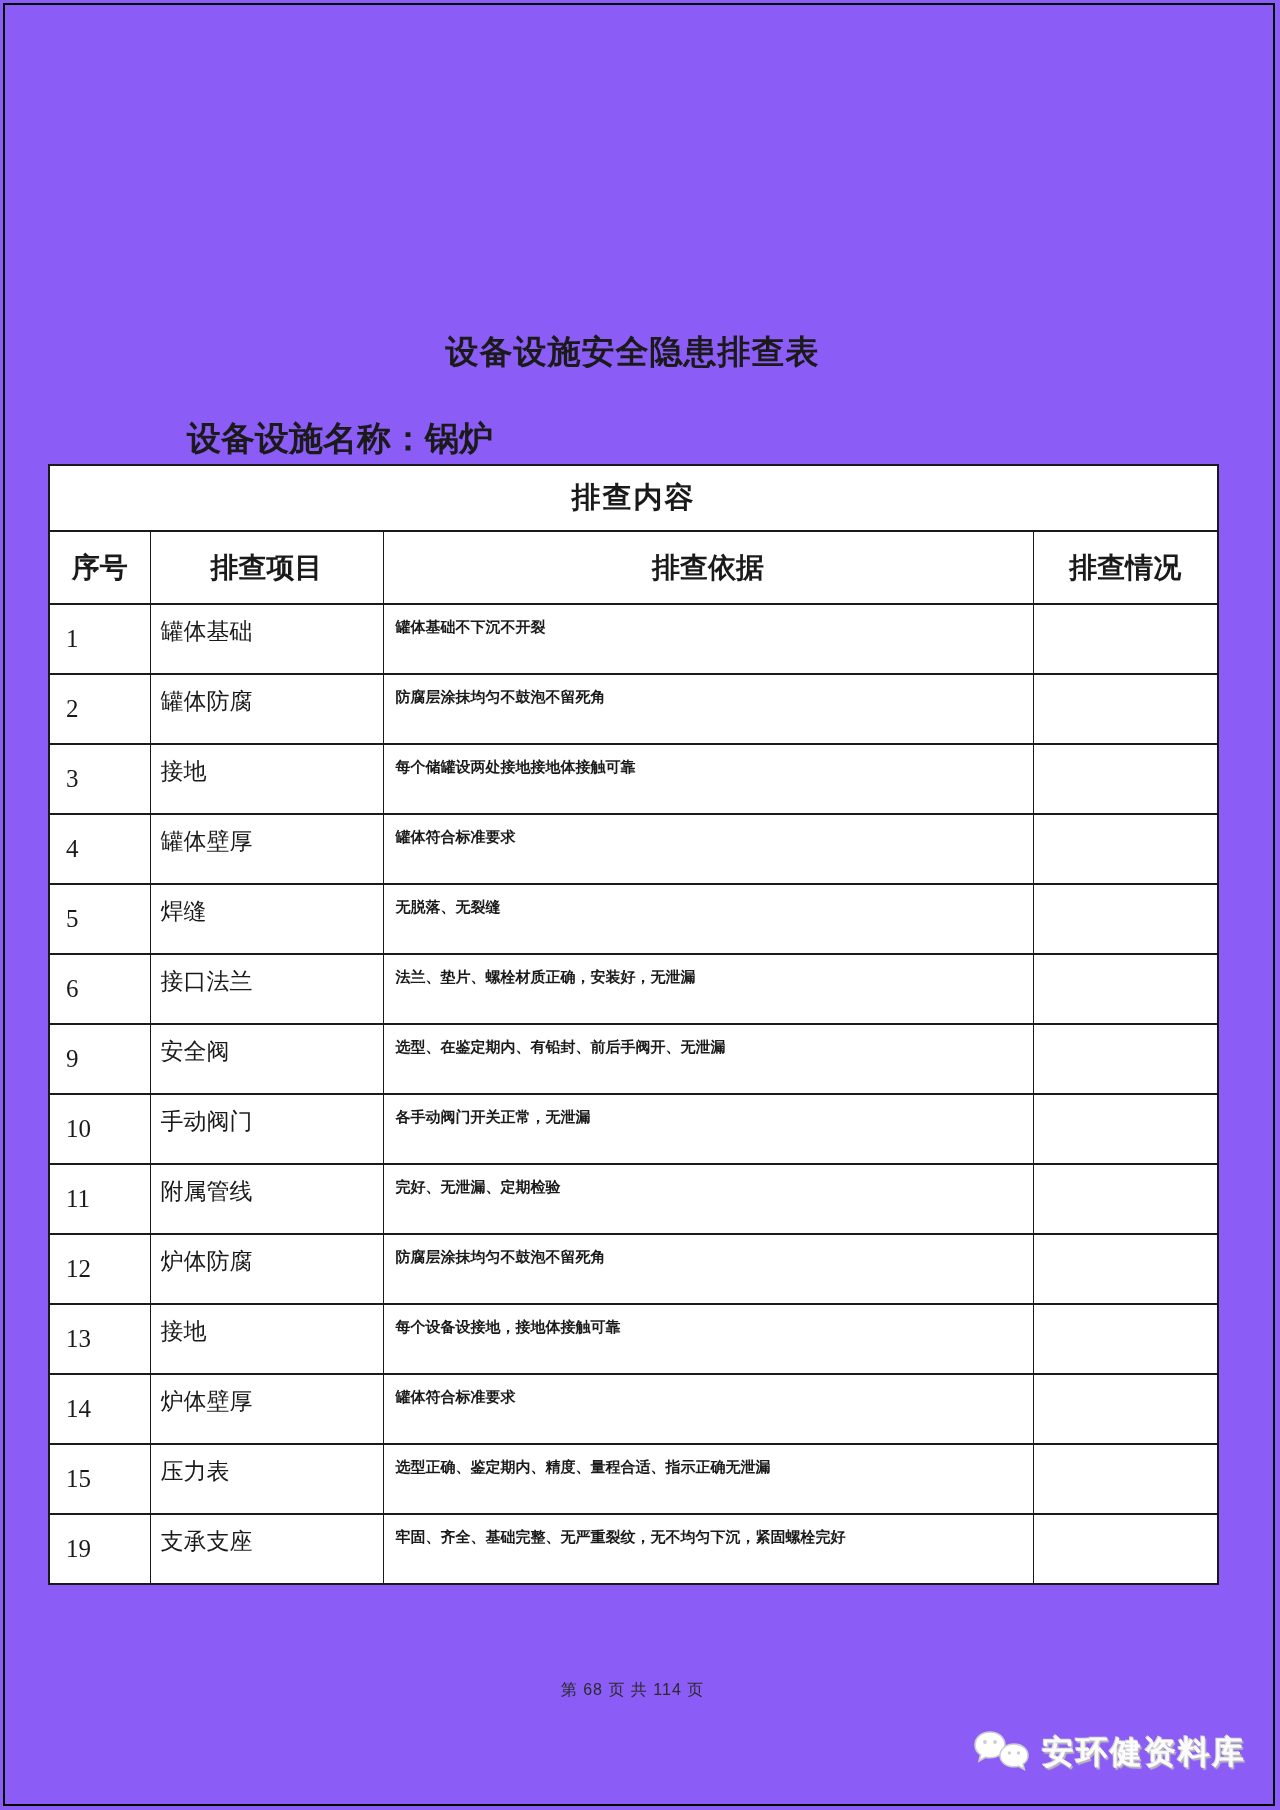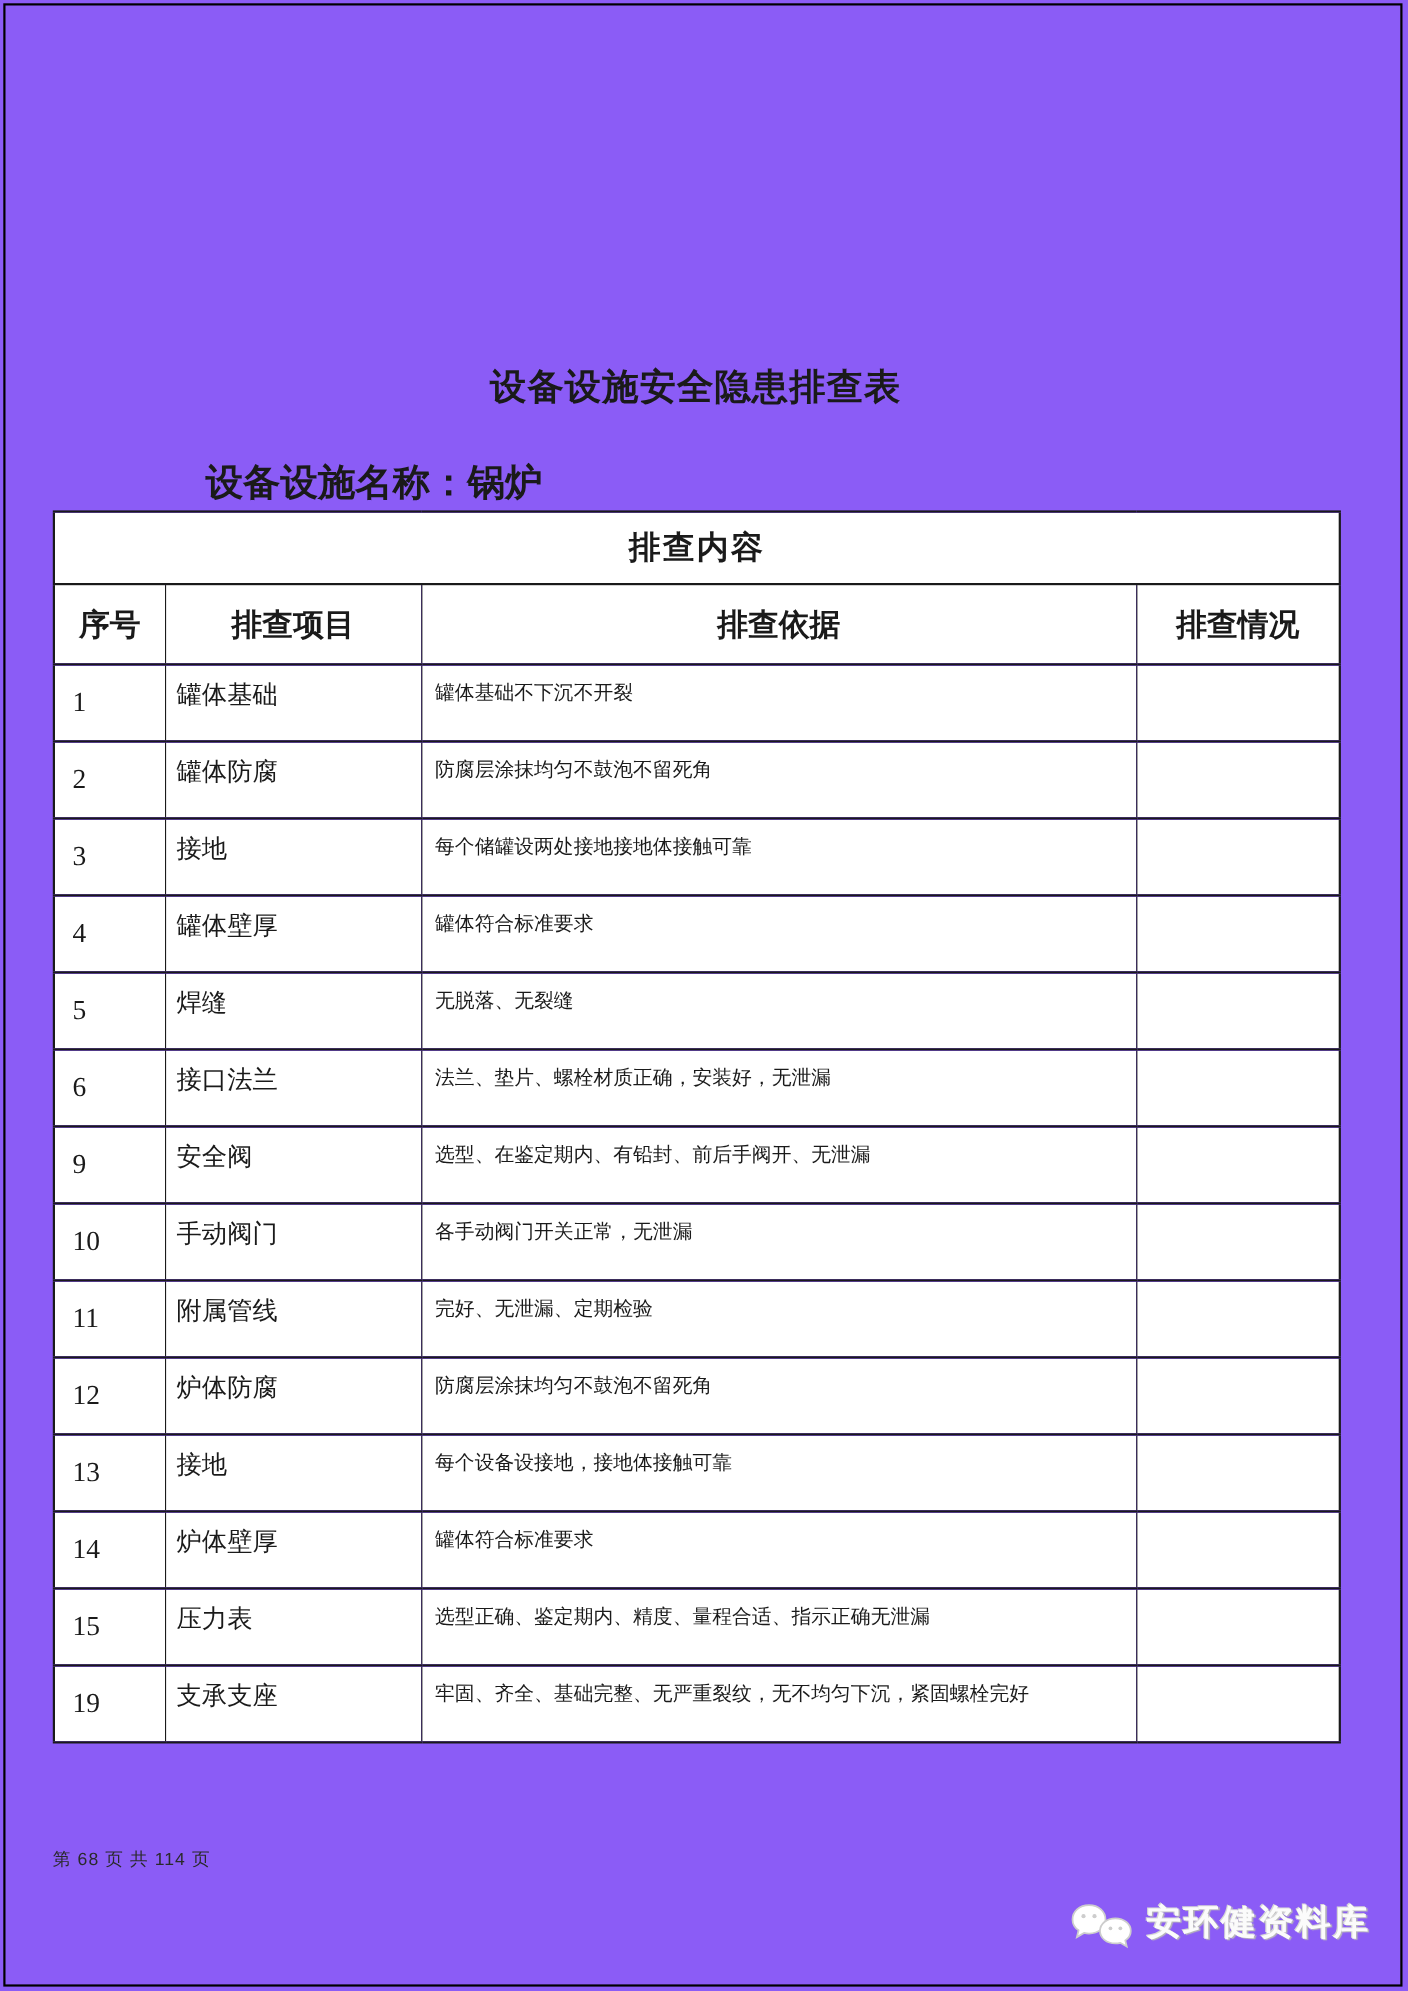--- a/index.html
+++ b/index.html
@@ -70,38 +70,41 @@
     text-align: left;
   }
   td.c-item {
     font-size: 23px;
     padding: 12px 6px 0 10px;
     vertical-align: top;
     line-height: 1.3;
     margin-top: 41px;
   }
   td.c-basis {
-    font-size: 18px;
+    font-size: 15px;
     padding: 12px 8px 16px 12px;
     vertical-align: top;
     line-height: 1.35;
+    font-weight: bold;
   }
   td.c-status { padding: 0; }
   .footer {
     position: absolute;
     top: 1680px; left: 48px; width: 1169px;
+    text-align: center;
     font-size: 16px;
     font-family: "Liberation Sans", "DejaVu Sans", sans-serif;
     color: #2a2a2a;
     letter-spacing: 1px;
   }
   .watermark {
     position: absolute;
     top: 1726px; left: 972px;
     display: flex;
+    align-items: center;
     gap: 8px;
   }
   .watermark-text {
     font-size: 32px;
     font-weight: bold;
     color: #fbfbfb;
     text-shadow: -1px -1px 0 #d6d6d6, 1.5px 1.5px 1px #b9b9b9;
     letter-spacing: 2px;
     white-space: nowrap;
   }

